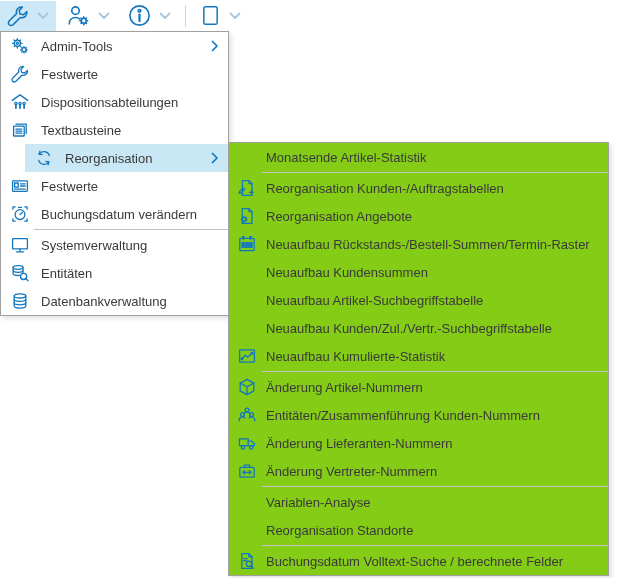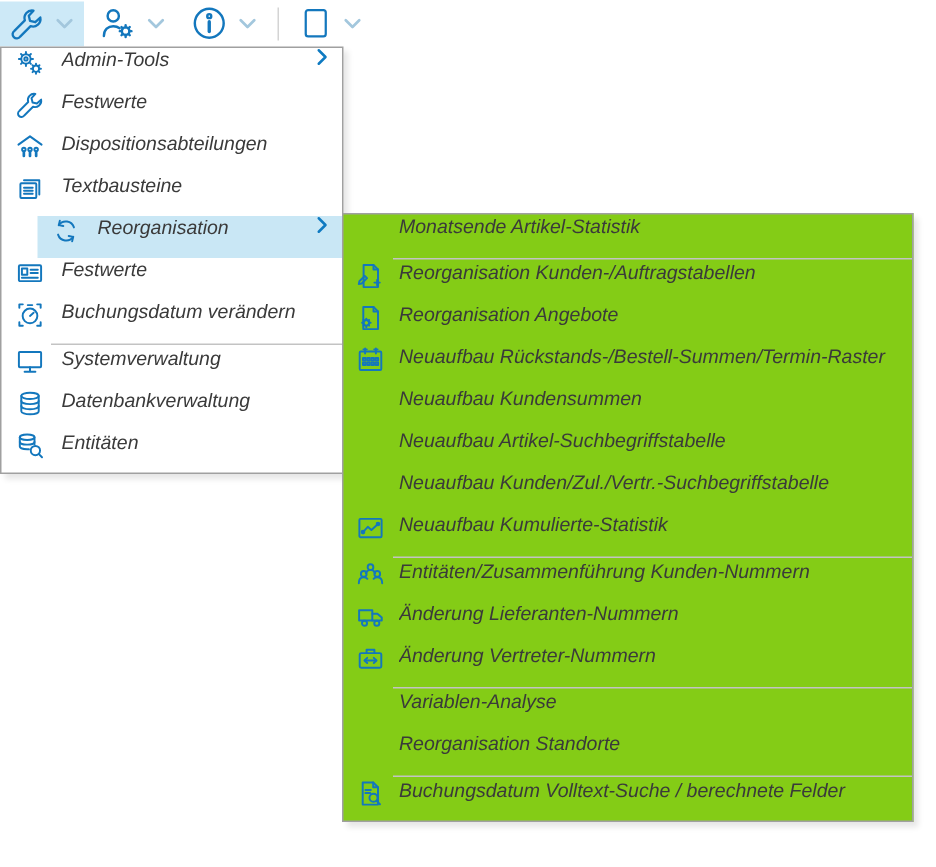--- a/index.html
+++ b/index.html
@@ -41,22 +41,22 @@
     padding:0; z-index:2;
   }
   .submenu-panel {
     position:absolute; left:228px; top:142px; width:381px;
     background:#84cc16; border:1px solid #a0a0a0;
     box-shadow: 3px 3px 4px rgba(0,0,0,0.10);
     z-index:3;
   }
 
   .menu-item {
-    height:28px; display:flex; 
-    padding-left:9px; cursor:default; background:transparent;font-style:italic;
+    height:28px; display:flex; align-items:center;
+    padding-left:9px; cursor:default; background:transparent;
   }
   .menu-item.highlighted { background:#c9e7f5;margin-left:24px; }
   .mi-icon { width:20px; height:20px; margin-right:11px; flex:0 0 auto; }
   .mi-label { flex:1 1 auto; white-space:nowrap; overflow:hidden; }
   .mi-arrow { margin-right:9px; flex:0 0 auto; }
   .menu-sep { border-top:1px solid #c3c3c3; margin:1px 0 1px 33px; }
 
   .submenu-panel .menu-item { padding-left:8px; }
   .submenu-panel .mi-icon { margin-right:9px; }
 </style>
@@ -354,33 +354,33 @@
         <svg class="ic" width="20" height="20">
           <use href="#i-monitor"></use>
         </svg>
       </span>
     <span class="mi-label">Systemverwaltung</span>
   </div>
 
   <div class="menu-item">
     <span class="mi-icon">
         <svg class="ic" width="20" height="20">
+          <use href="#i-dbsearch"></use>
+        </svg>
+      </span>
+    <span class="mi-label">Entitäten</span>
+  </div>
+
+  <div class="menu-item">
+    <span class="mi-icon">
+        <svg class="ic" width="20" height="20">
           <use href="#i-db"></use>
         </svg>
       </span>
     <span class="mi-label">Datenbankverwaltung</span>
-  </div>
-
-  <div class="menu-item">
-    <span class="mi-icon">
-        <svg class="ic" width="20" height="20">
-          <use href="#i-dbsearch"></use>
-        </svg>
-      </span>
-    <span class="mi-label">Entitäten</span>
   </div>
 
 </div>
 
 <div class="submenu-panel">
 
   <div class="menu-item">
     <span class="mi-icon"></span>
     <span class="mi-label">Monatsende Artikel-Statistik</span>
   </div>
@@ -433,20 +433,28 @@
     <span class="mi-icon">
         <svg class="ic" width="20" height="20">
           <use href="#i-chart"></use>
         </svg>
       </span>
     <span class="mi-label">Neuaufbau Kumulierte-Statistik</span>
   </div>
 
   <div class="menu-sep"></div>
 
+  <div class="menu-item">
+    <span class="mi-icon">
+        <svg class="ic" width="20" height="20">
+          <use href="#i-cube"></use>
+        </svg>
+      </span>
+    <span class="mi-label">Änderung Artikel-Nummern</span>
+  </div>
 
   <div class="menu-item">
     <span class="mi-icon">
         <svg class="ic" width="20" height="20">
           <use href="#i-people"></use>
         </svg>
       </span>
     <span class="mi-label">Entitäten/Zusammenführung Kunden-Nummern</span>
   </div>
 

